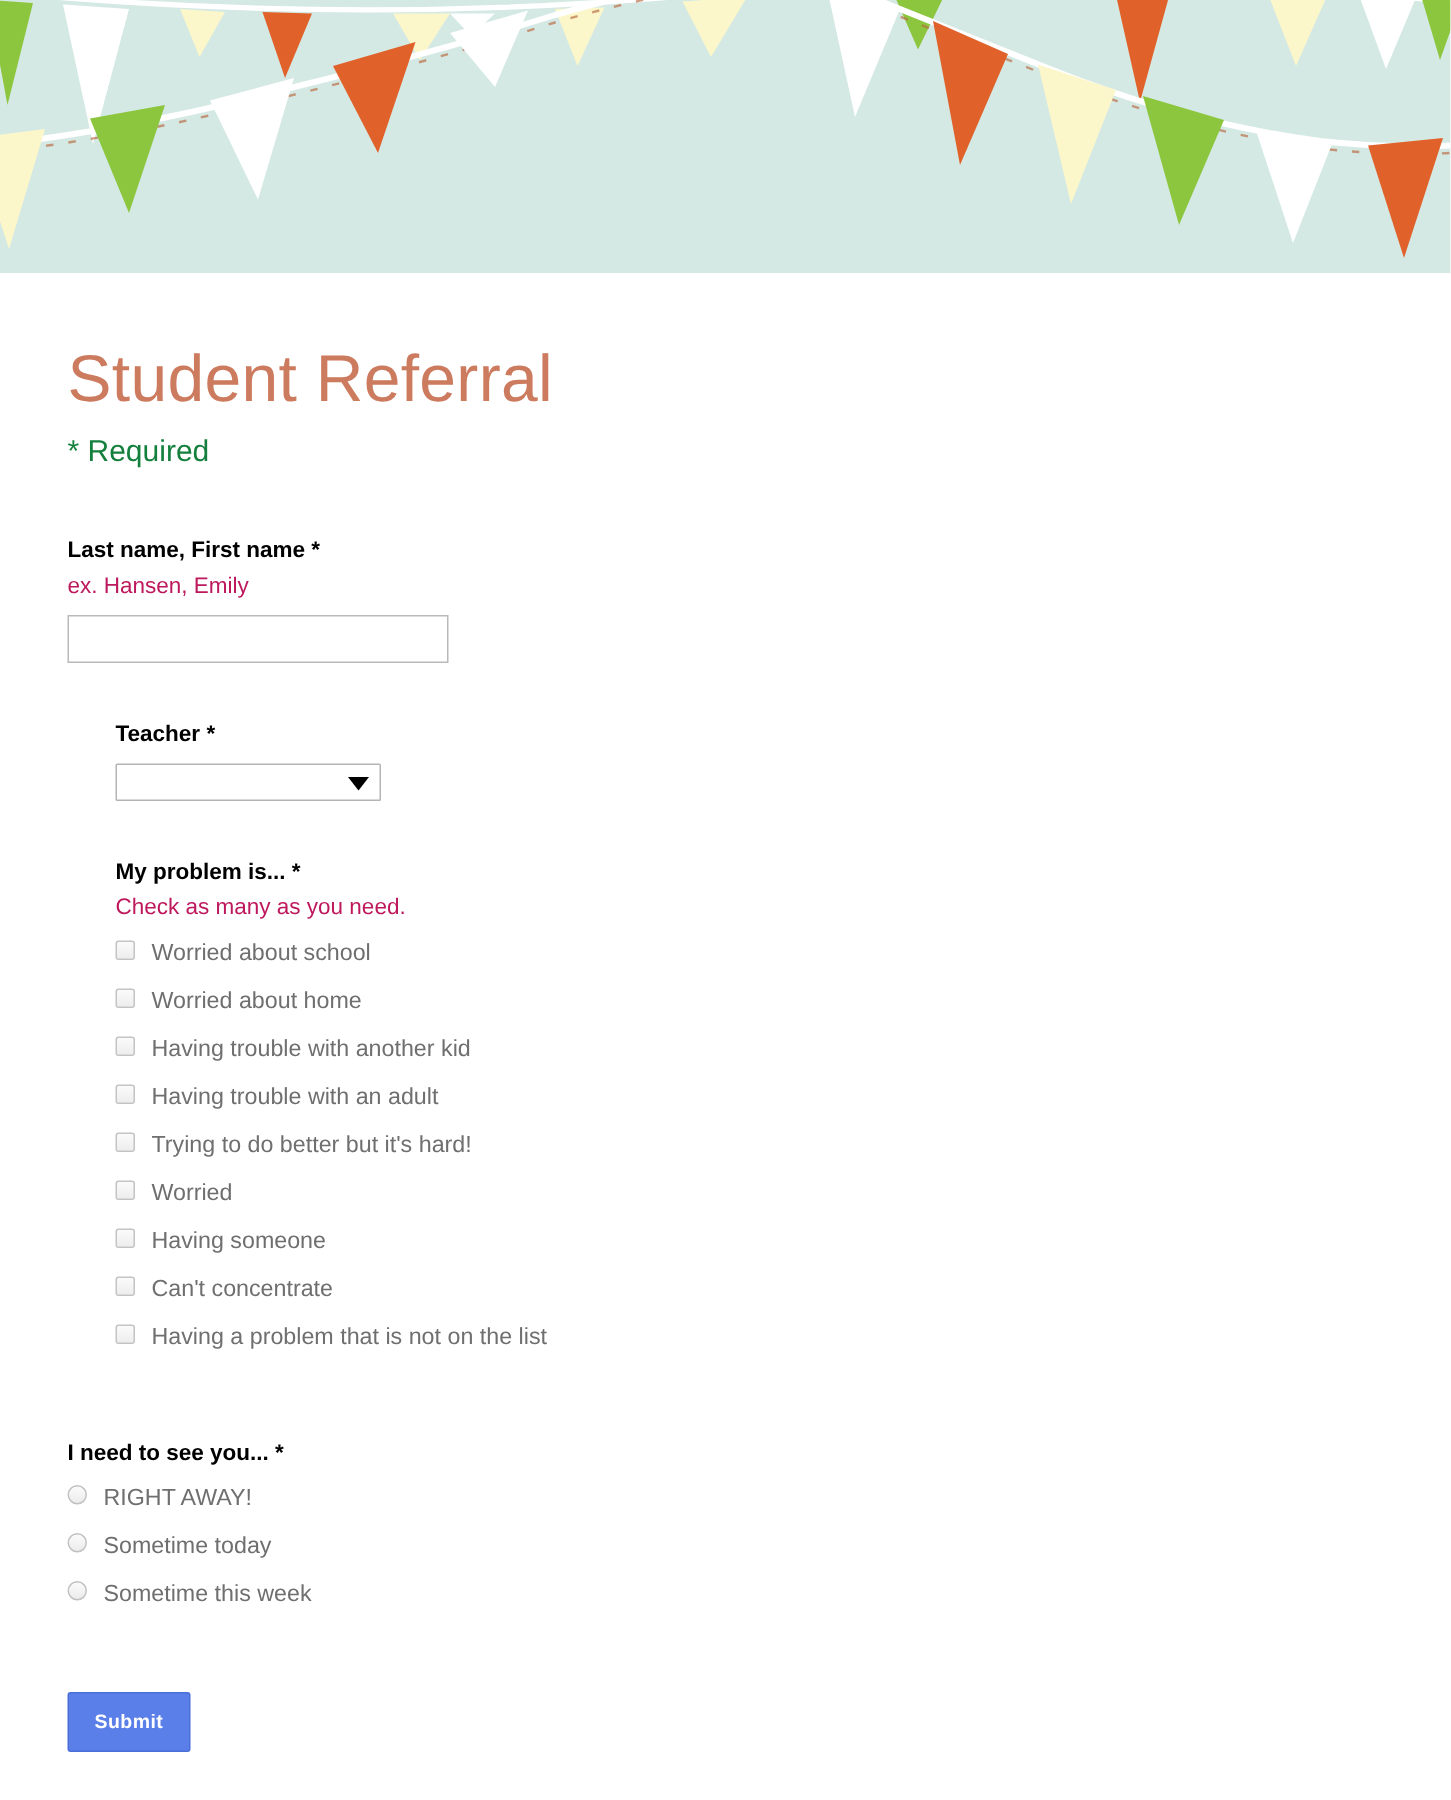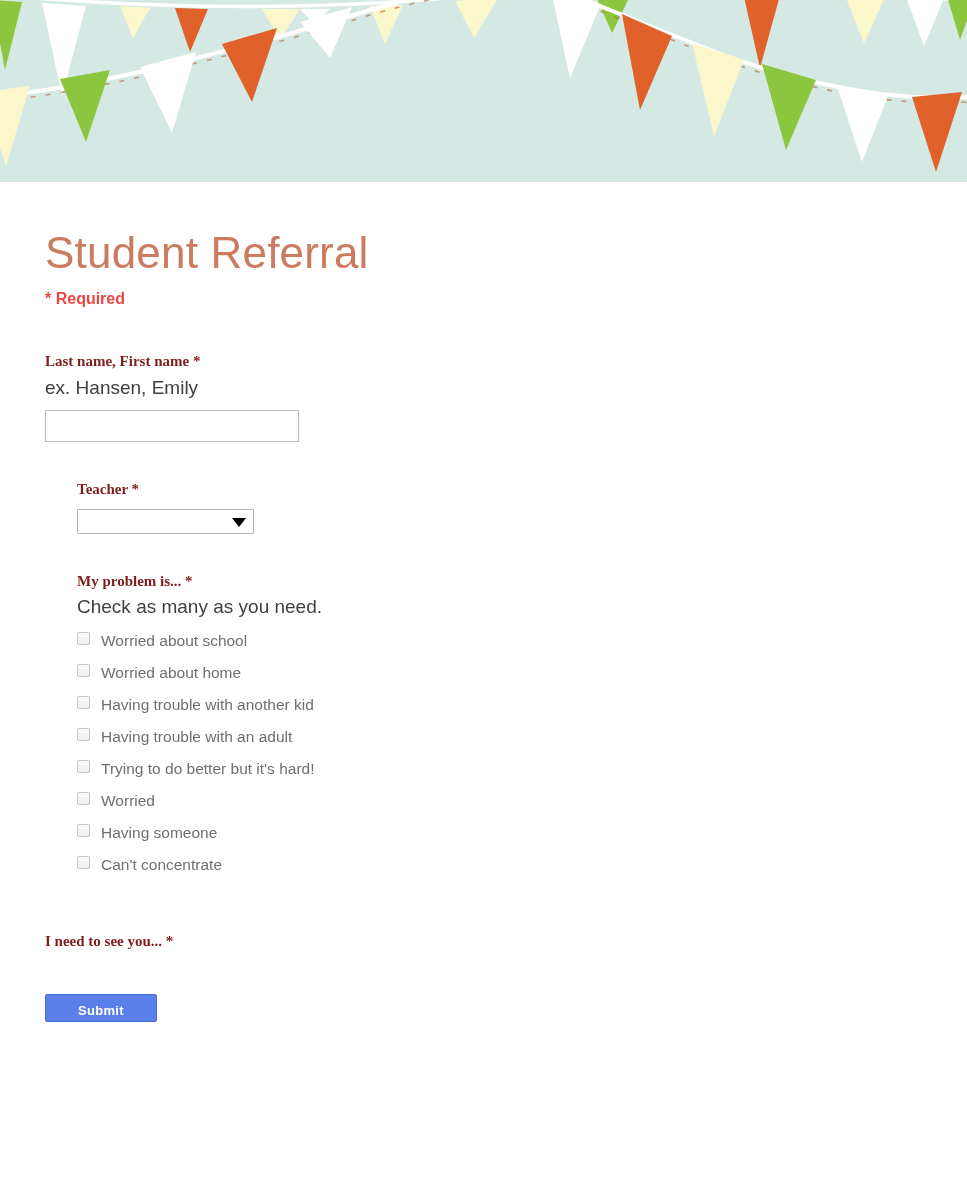--- a/index.html
+++ b/index.html
@@ -41,47 +41,46 @@
     padding-top: 48px;
     font-size: 44px;
     font-weight: 400;
     line-height: 1.05;
     color: #cd7b5f;
     letter-spacing: 0.2px;
   }
 
   .required-note {
     margin: 14px 0 0 0;
-    font-size: 16px;
-    color: #ef4444;
-    font-weight: 700;
+    font-size: 20px;
+    color: #15803d;
+    font-weight: 400;
   }
 
   .field {
     margin-top: 44px;
   }
   .field.tight {
     margin-top: 38px;
     margin-left: 32px;
   }
 
   .field-label {
     font-size: 15px;
     font-weight: bold;
-    color: #7f1d1d;
+    color: #000000;
     line-height: 1.3;
     margin: 0;
-    font-family: Liberation Serif, serif;
   }
   .field-label .star {
     font-weight: bold;
   }
   .field-help {
-    font-size: 19px;
-    color: #404040;
+    font-size: 15px;
+    color: #be185d;
     margin: 4px 0 0 0;
     line-height: 1.3;
   }
 
   .text-input {
     display: block;
     margin-top: 10px;
     width: 254px;
     height: 32px;
     box-sizing: border-box;
@@ -176,22 +175,22 @@
   }
   .submit-btn {
     display: inline-block;
     background: #5b7fe8;
     border: 1px solid #4a6fd8;
     color: #ffffff;
     font-family: "Liberation Sans", sans-serif;
     font-size: 13px;
     font-weight: bold;
     letter-spacing: 0.3px;
-    padding: 0 32px;
-    height: 28px;
+    padding: 0 17px;
+    height: 40px;
     line-height: 32px;
     border-radius: 2px;
     cursor: pointer;
     outline: none;
   }
 </style>
 </head>
 <body>
 
 <div class="banner">
@@ -302,28 +301,46 @@
         <span class="option-label">Worried</span>
       </div>
       <div class="option-row">
         <span class="cbox"></span>
         <span class="option-label">Having someone</span>
       </div>
       <div class="option-row">
         <span class="cbox"></span>
         <span class="option-label">Can't concentrate</span>
       </div>
+      <div class="option-row">
+        <span class="cbox"></span>
+        <span class="option-label">Having a problem that is not on the list</span>
+      </div>
     </div>
   </div>
 
   <div class="field">
     <div class="field-label">
       <span>I need to see you...</span>
       <span class="star">*</span>
     </div>
 
+    <div class="option-list">
+      <div class="option-row">
+        <span class="rbtn"></span>
+        <span class="option-label">RIGHT AWAY!</span>
+      </div>
+      <div class="option-row">
+        <span class="rbtn"></span>
+        <span class="option-label">Sometime today</span>
+      </div>
+      <div class="option-row">
+        <span class="rbtn"></span>
+        <span class="option-label">Sometime this week</span>
+      </div>
+    </div>
   </div>
 
   <div class="submit-row">
     <button class="submit-btn">Submit</button>
   </div>
 
 </div>
 
 </body></html>

